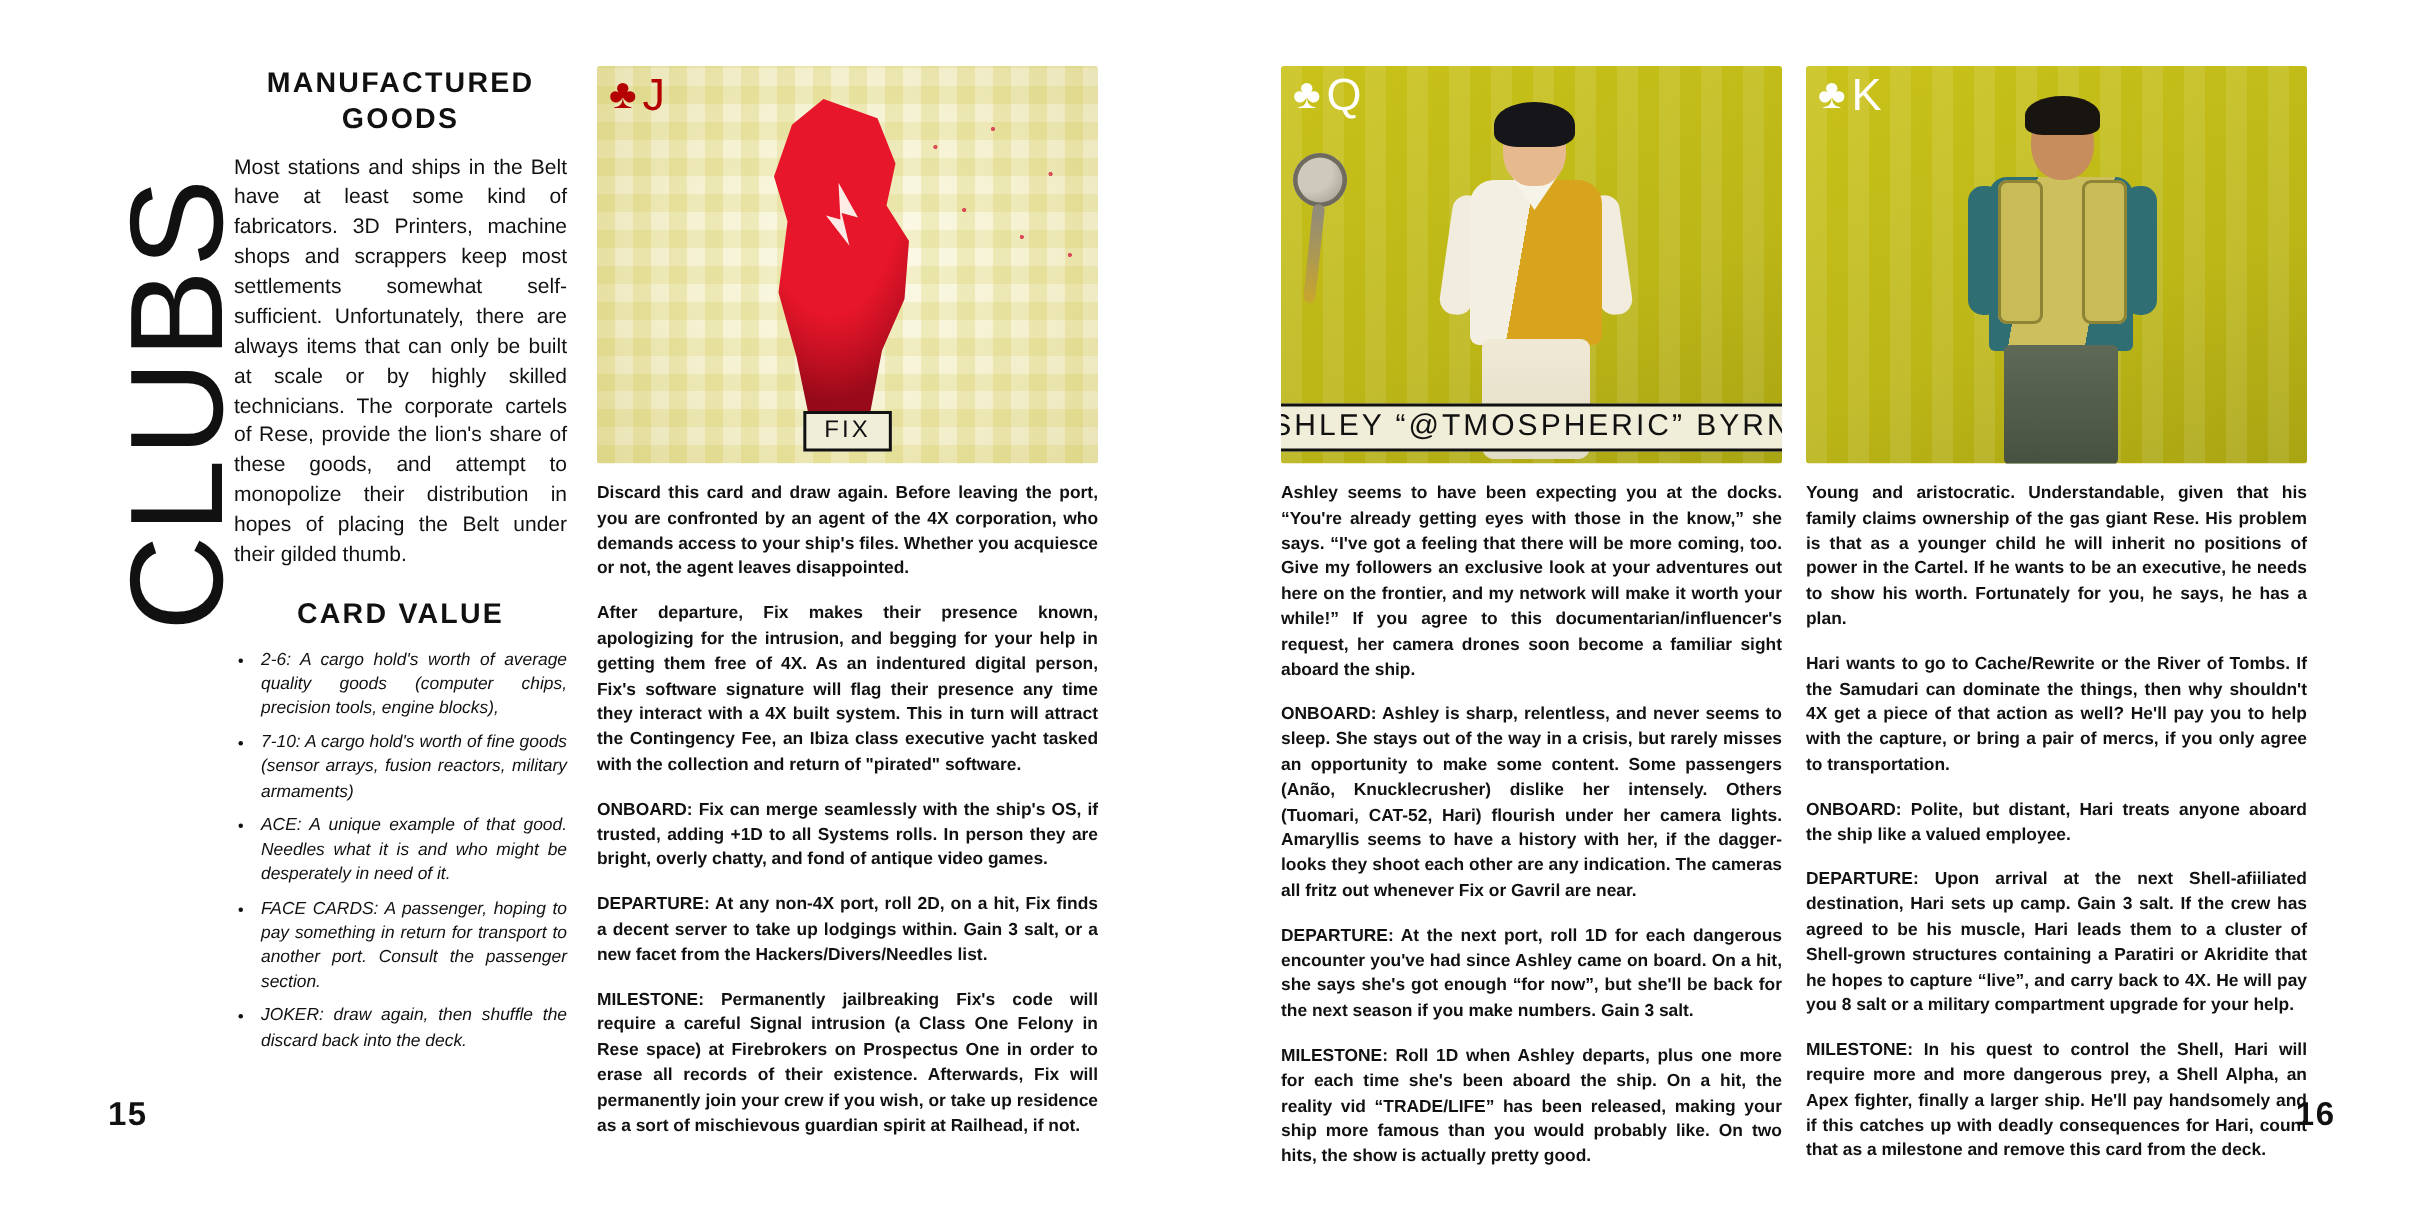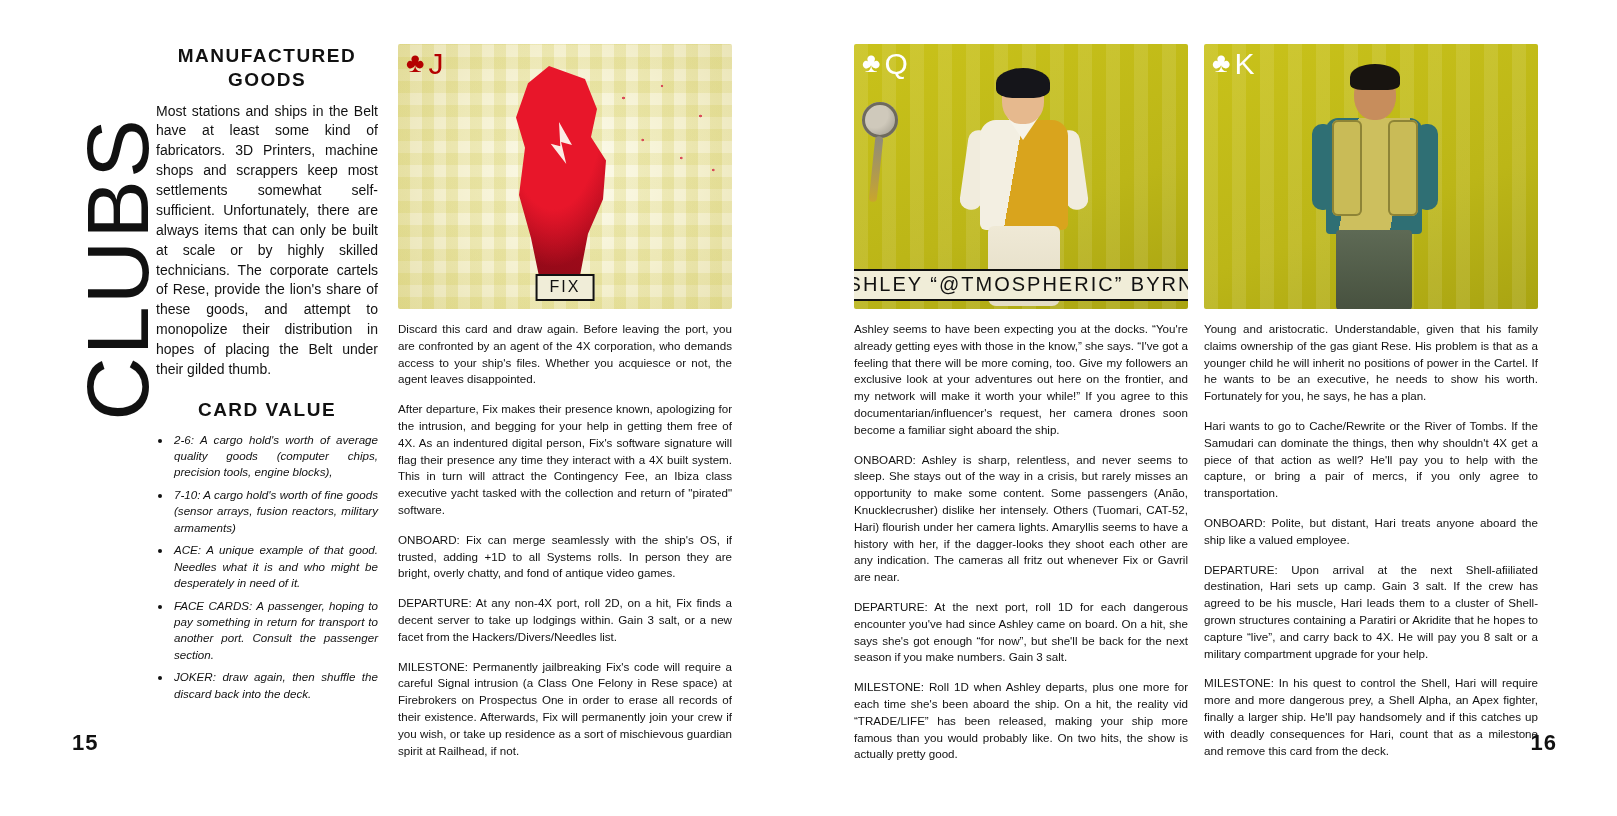--- a/index.html
+++ b/index.html
@@ -125,20 +125,21 @@
     z-index: 5;
   }
   .name-plate.wide { font-size: 20px; }
 
   .card-body {
     font-size: 11.6px;
     line-height: 1.45;
     color: #111;
     text-align: justify;
     margin-top: 12px;
+    font-weight: bold;
   }
   .card-body p { margin: 0 0 13px 0; }
   .card-body p:last-child { margin-bottom: 0; }
 
   .pagenum {
     position: absolute;
     bottom: 52px;
     font-size: 22px;
     font-weight: bold;
     color: #111;

